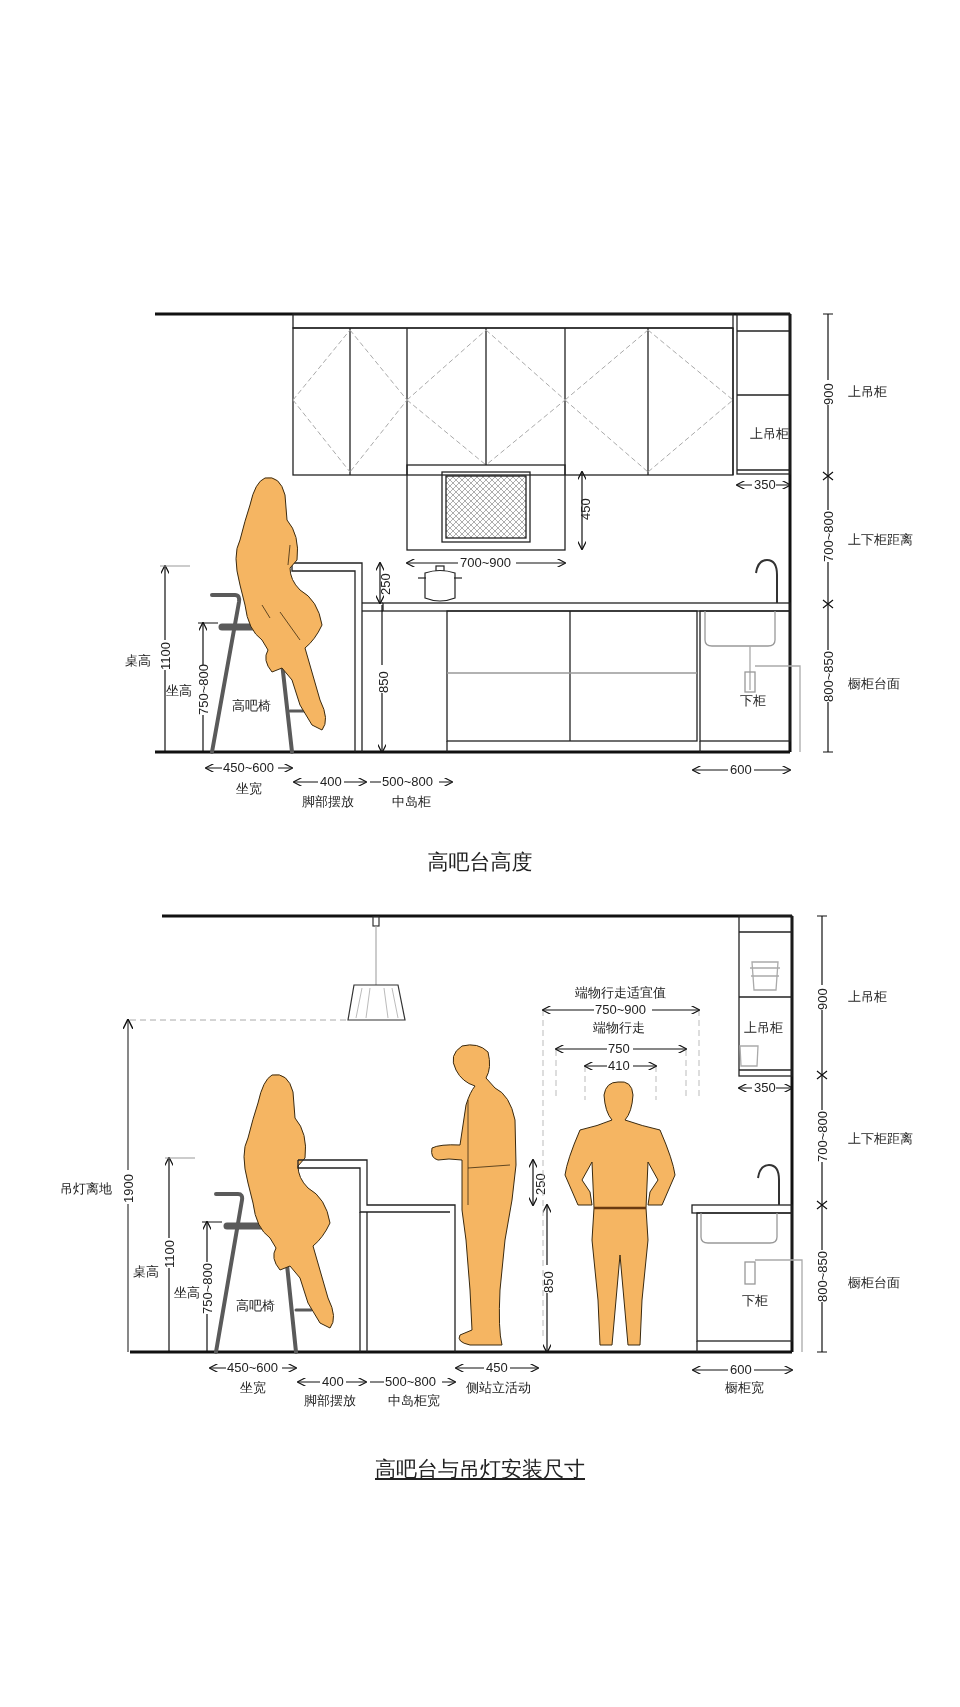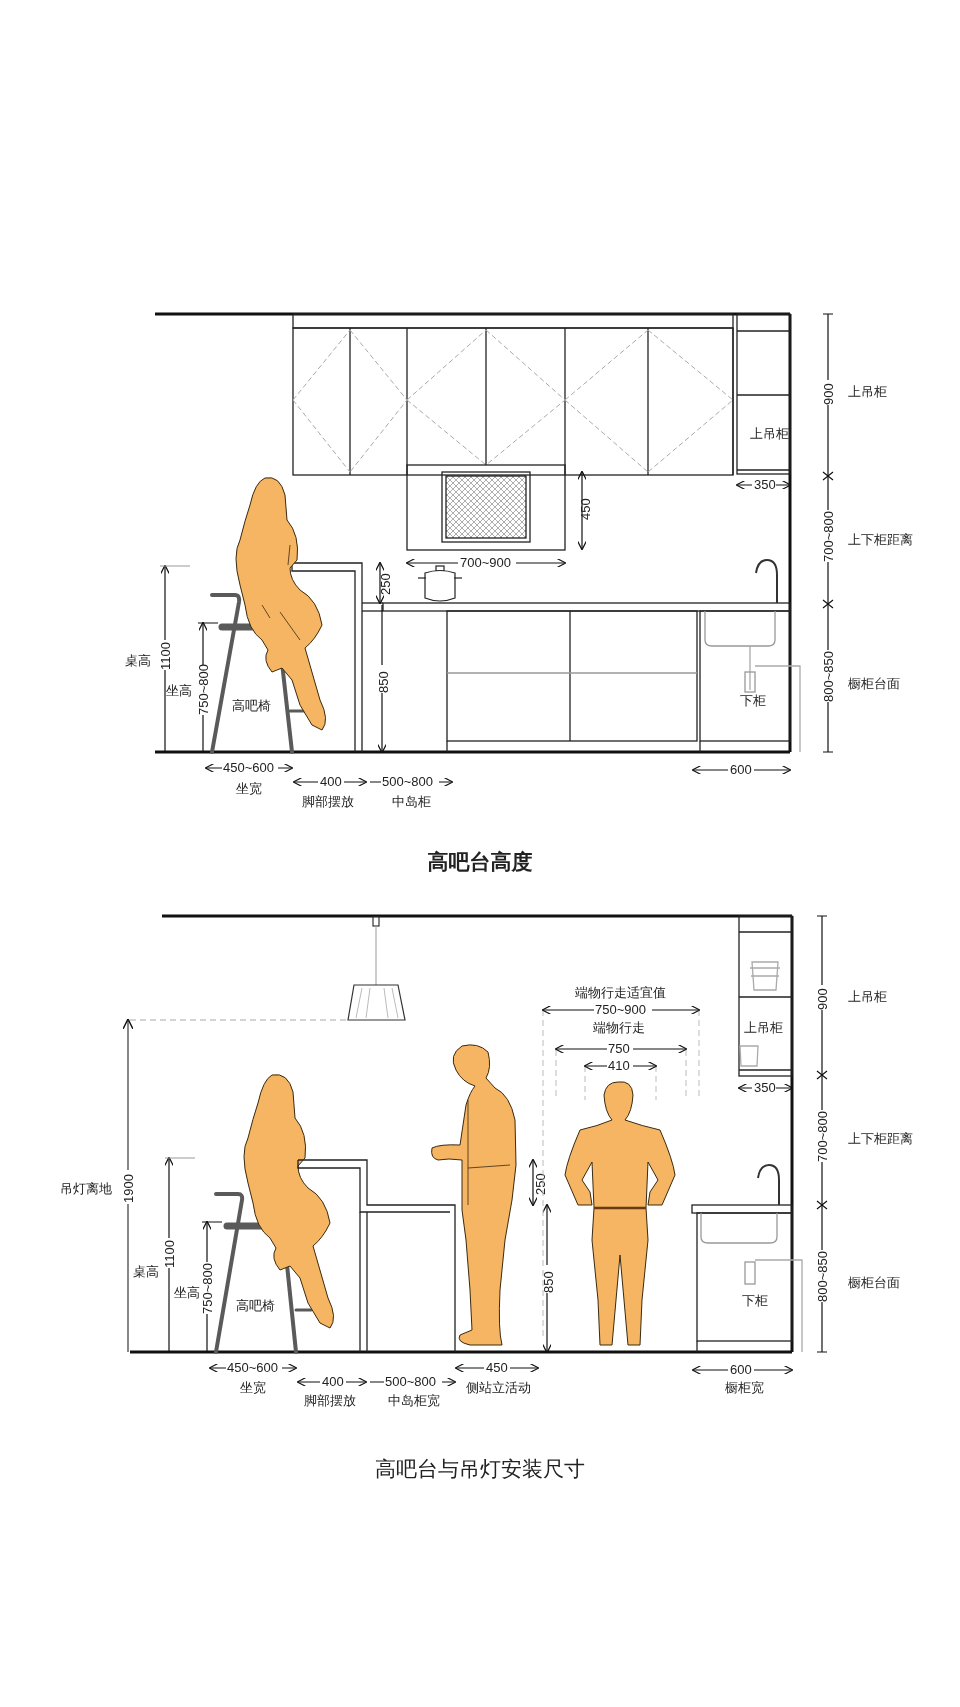--- a/index.html
+++ b/index.html
@@ -154,21 +154,21 @@
   <text class="lbl" x="302" y="806">脚部摆放</text>
   <line x1="370" y1="782" x2="452" y2="782" stroke="#111" stroke-width="1.2" marker-end="url(#arr)"></line>
   <rect x="381" y="774" width="58" height="14" fill="#fff"></rect>
   <text class="dim" x="382" y="786">500~800</text>
   <text class="lbl" x="392" y="806">中岛柜</text>
   <line x1="693" y1="770" x2="790" y2="770" stroke="#111" stroke-width="1.2" marker-start="url(#arr)" marker-end="url(#arr)"></line>
   <rect x="728" y="762" width="26" height="14" fill="#fff"></rect>
   <text class="dim" x="730" y="774">600</text>
 </svg>
 
-<div class="caption" style="top:848px;font-weight:bold;">高吧台高度</div>
+<div class="caption" style="top:848px;">高吧台高度</div>
 
 <svg width="960" height="1707" viewBox="0 0 960 1707" style="pointer-events:none;">
   <defs>
     <marker id="arr2" viewBox="0 0 10 10" refX="9" refY="5" markerWidth="7" markerHeight="7" orient="auto-start-reverse">
       <path d="M0 0 L10 5 L0 10" fill="none" stroke="#111" stroke-width="1.5"></path>
     </marker>
   </defs>
 
   <line x1="162" y1="916" x2="792" y2="916" stroke="#111" stroke-width="3"></line>
   <line x1="792" y1="916" x2="792" y2="1352" stroke="#111" stroke-width="3"></line>
@@ -301,13 +301,13 @@
   <line x1="456" y1="1368" x2="538" y2="1368" stroke="#111" stroke-width="1.2" marker-start="url(#arr2)" marker-end="url(#arr2)"></line>
   <rect x="484" y="1360" width="26" height="14" fill="#fff"></rect>
   <text class="dim" x="486" y="1372">450</text>
   <text class="lbl" x="466" y="1392">侧站立活动</text>
   <line x1="693" y1="1370" x2="792" y2="1370" stroke="#111" stroke-width="1.2" marker-start="url(#arr2)" marker-end="url(#arr2)"></line>
   <rect x="728" y="1362" width="26" height="14" fill="#fff"></rect>
   <text class="dim" x="730" y="1374">600</text>
   <text class="lbl" x="725" y="1392">橱柜宽</text>
 </svg>
 
-<div class="caption" style="top:1455px;">高吧台与吊灯安装尺寸</div>
+<div class="caption" style="top:1455px;text-decoration:underline;">高吧台与吊灯安装尺寸</div>
 
 </body></html>

